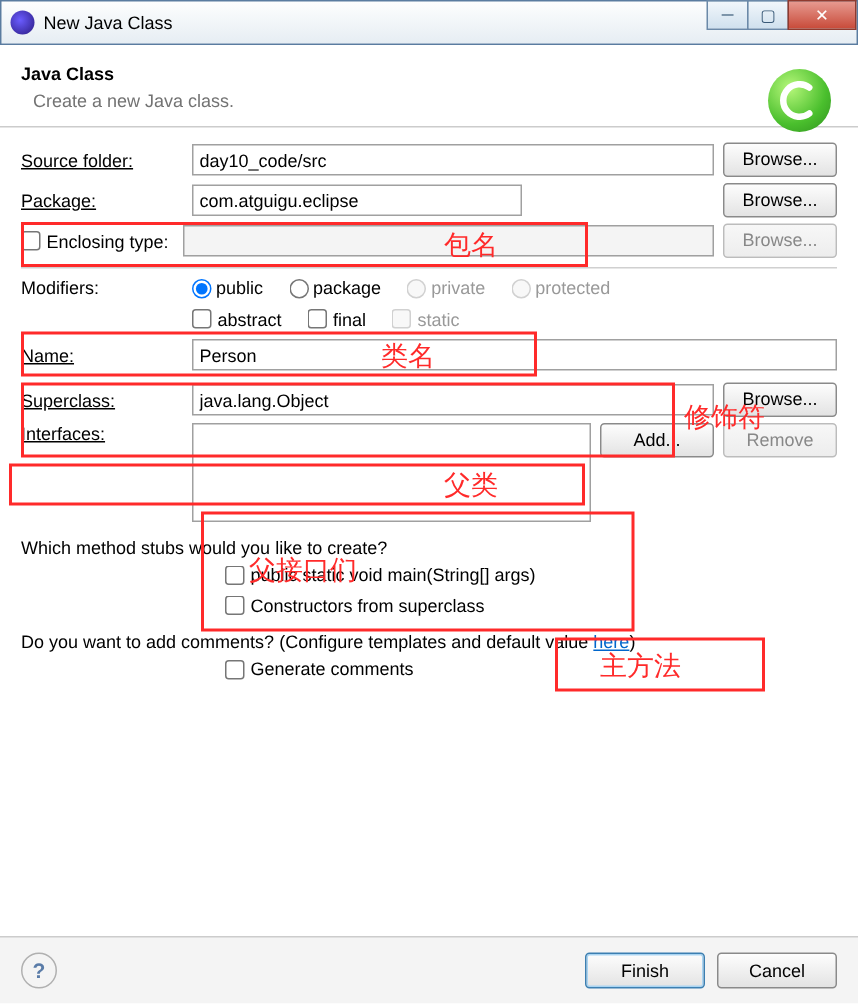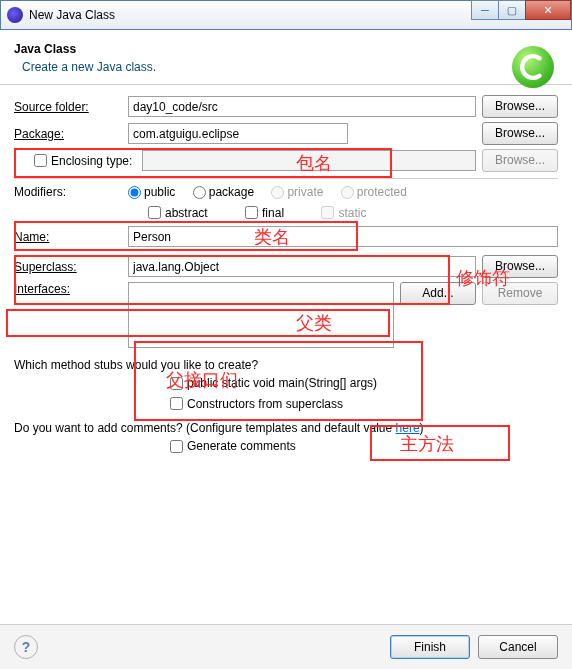--- a/index.html
+++ b/index.html
@@ -9,34 +9,34 @@
 .titlebar { height: 30px; background: linear-gradient(#fdfefe, #e6edf3); border: 1px solid #5a7ca0; display: flex; align-items: center; padding: 0 6px; position: relative; }
 .titlebar .app-icon { width: 16px; height: 16px; background: radial-gradient(circle at 40% 40%, #6a5cff, #2a1a80); border-radius: 50%; margin-right: 6px; }
 .titlebar .title { color: #000; }
 .winbtns { position: absolute; right: 0; top: -1px; display: flex; }
 .winbtn { width: 28px; height: 20px; border: 1px solid #6b89a8; background: linear-gradient(#f2f7fb, #cfe0ee); display: flex; align-items: center; justify-content: center; font-size: 11px; color: #3a5a78; margin-left: -1px; }
 .winbtn.close { width: 46px; background: linear-gradient(#e79a90, #c84b3a); color: #fff; border-color: #8f3a2e; }
 
 
 .header { background: #fff; padding: 10px 14px 10px 14px; border-bottom: 1px solid #ccc; position: relative; }
 .header h1 { font-size: 12px; font-weight: bold; margin: 2px 0 4px 0; }
-.header .sub { color: #0c4a6e; margin-left: 8px; }
+.header .sub { color: #737373; margin-left: 8px; }
 .header .big-icon { position: absolute; right: 18px; top: 16px; width: 42px; height: 42px; border-radius: 50%; background: radial-gradient(circle at 35% 30%, #b6f77a, #4abf2d 60%, #2e8f1e); display: flex; align-items: center; justify-content: center; }
 .header .big-icon svg { width: 26px; height: 26px; }
 
 
 .body { padding: 6px 14px; }
 .row { display: flex; align-items: center; margin: 4px 0; gap: 6px; }
 .lbl { width: 108px; flex-shrink: 0; }
 .lbl.under { text-decoration: underline; }
 .field { flex: 1; height: 21px; border: 1px solid #a0a0a0; background: #fff; padding: 2px 4px; }
 .field.ro { background: #f4f4f4; }
 .btn { width: 76px; height: 23px; border: 1px solid #8a8a8a; background: linear-gradient(#fdfdfd, #e3e3e3); border-radius: 3px; text-align: center; line-height: 20px; flex-shrink: 0; }
 .btn.dis { color: #888; border-color: #bcbcbc; background: linear-gradient(#f7f7f7, #ededed); }
-.chk { display: inline-flex; align-items: center; gap: 4px; padding-left: 20px; }
+.chk { display: inline-flex; align-items: center; gap: 4px; }
 .chk input { margin: 0; }
 .chk.dis { color: #999; }
 .radio { display: inline-flex; align-items: center; gap: 3px; margin-right: 14px; }
 .radio.dis { color: #999; }
 .radio input { margin: 0; }
 .ind { padding-left: 136px; }
 .sep { height: 1px; background: #d0d0d0; margin: 6px 0; }
 .listbox { flex: 1; height: 66px; border: 1px solid #a0a0a0; background: #fff; }
 .link { color: #0066cc; text-decoration: underline; cursor: pointer; }
 

